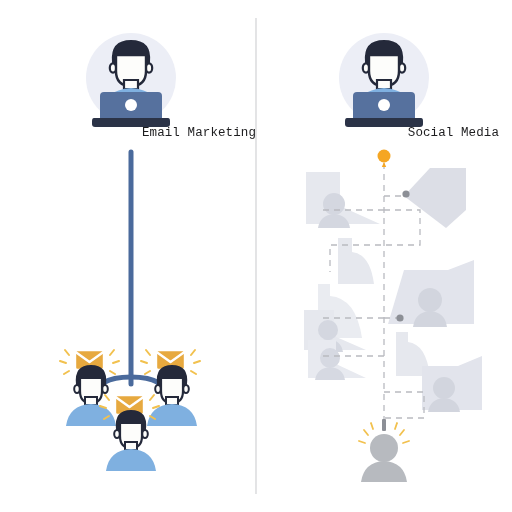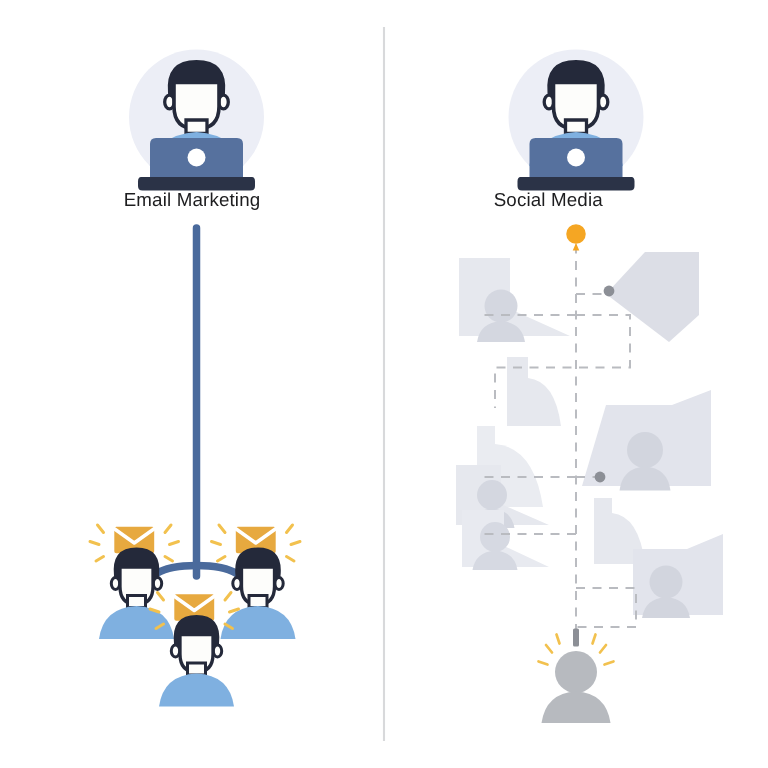--- a/index.html
+++ b/index.html
@@ -11,25 +11,25 @@
     position:relative;
   }
   #stage{position:absolute;left:0;top:0;width:512px;height:512px;}
   #stage > svg{position:absolute;left:0;top:0;}
   .label{
     position:absolute;
     font-size:12.5px;
     color:#1d1d1f;
     letter-spacing:.1px;
     white-space:nowrap;
-    text-align:center;
-    font-family:Liberation Sans, sans-serif;
+    text-align:right;
+    font-family:Liberation Mono, monospace;
   }
   #label-email{left:0;top:126px;width:256px;}
-  #label-social{left:244px;top:126px;width:243px;}
+  #label-social{left:256px;top:126px;width:243px;}
 </style>
 </head>
 <body>
 
 <div id="stage">
 
   <svg width="512" height="512" viewBox="0 0 512 512">
     <defs>
       <clipPath id="halo-left">
           <circle cx="131" cy="78" r="45"></circle>

